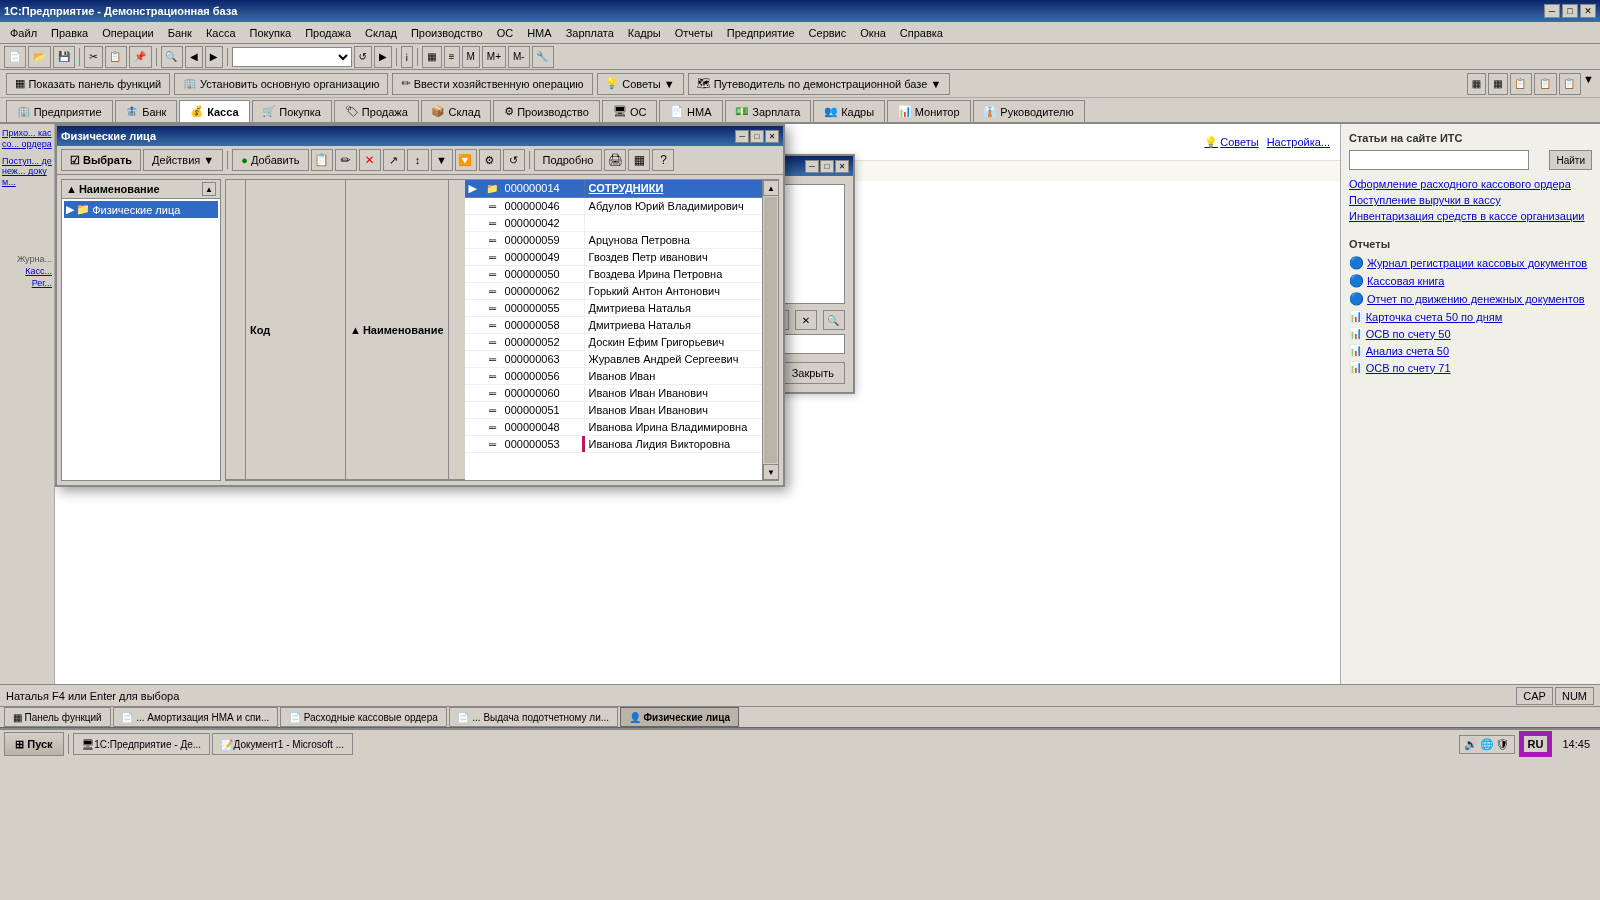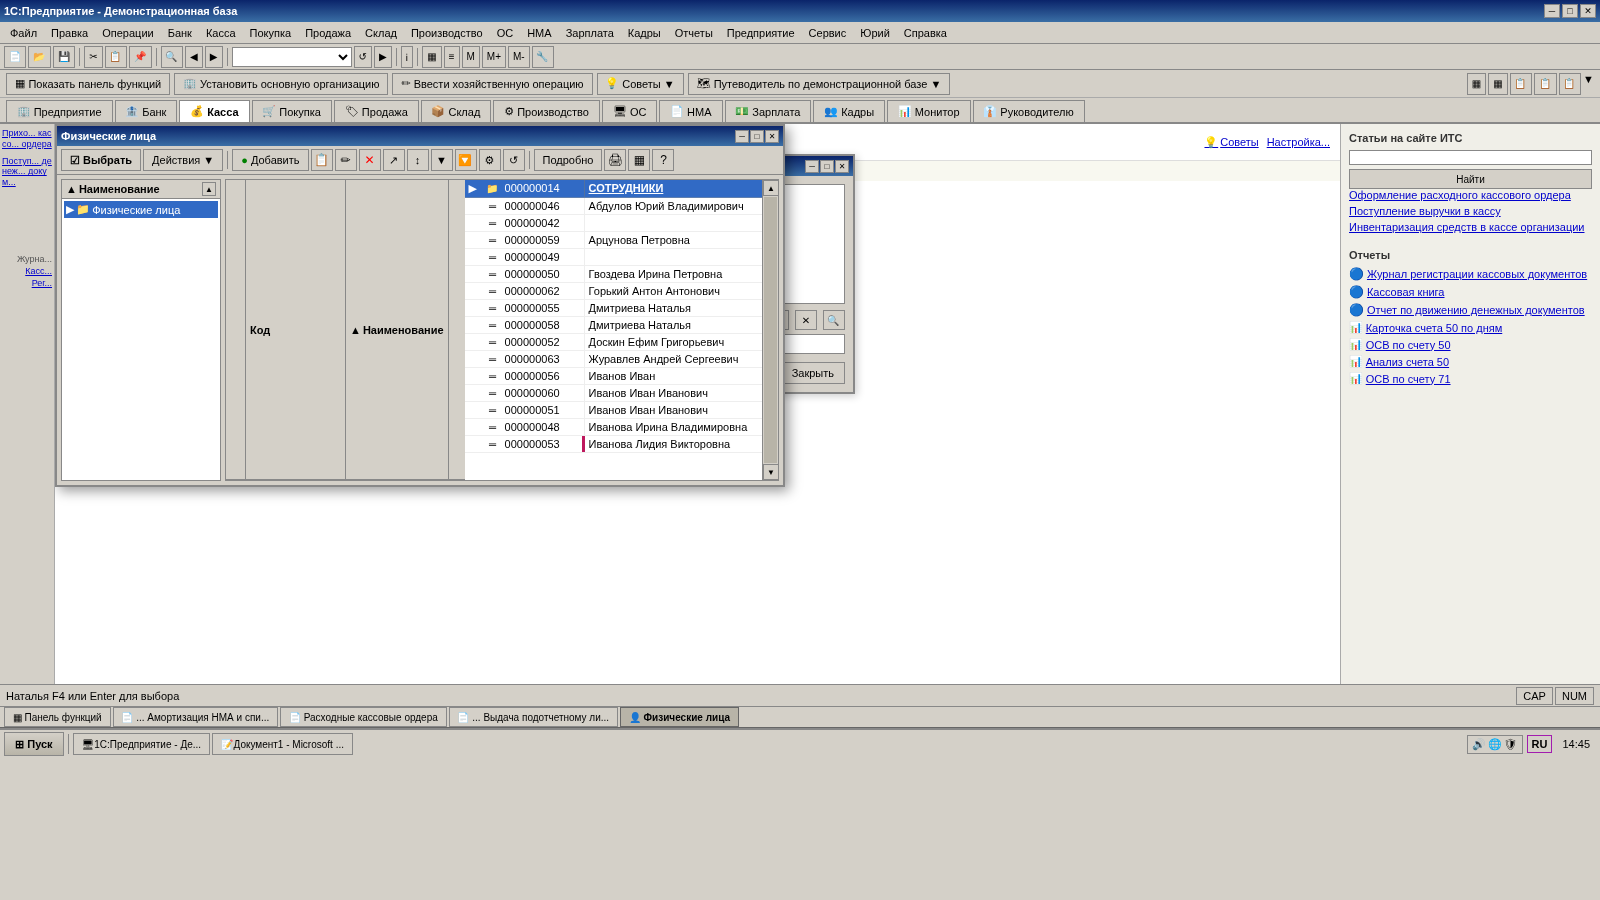--- a/index.html
+++ b/index.html
@@ -42,21 +42,21 @@
     .statusbar-indicator { background: #d4d0c8; border: 1px solid #888; padding: 0 6px; height: 18px; display: flex; align-items: center; font-size: 11px; }
 
     
     .taskbar { background: #d4d0c8; height: 30px; display: flex; align-items: center; padding: 0 4px; gap: 2px; border-top: 2px solid #888; }
     .start-btn { height: 24px; padding: 2px 10px; background: linear-gradient(to bottom, #d4d0c8, #b8b4a8); border: 1px solid #888; cursor: pointer; font-size: 11px; font-weight: bold; display: flex; align-items: center; gap: 3px; }
     .taskbar-item { height: 22px; padding: 2px 8px; background: #d4d0c8; border: 1px solid #888; cursor: pointer; font-size: 10px; display: flex; align-items: center; max-width: 160px; overflow: hidden; white-space: nowrap; text-overflow: ellipsis; }
     .taskbar-sep { width: 1px; height: 20px; background: #888; margin: 0 2px; }
     .taskbar-right { margin-left: auto; display: flex; align-items: center; gap: 4px; }
     .tray-icons { display: flex; align-items: center; gap: 2px; padding: 2px 4px; background: #d4d0c8; border: 1px solid #888; }
     .time-display { padding: 2px 6px; font-size: 11px; }
-    .lang-btn { padding: 2px 4px; background: #d4d0c8; border: 1px solid #a21caf; font-size: 11px; font-weight: bold; }
+    .lang-btn { padding: 2px 4px; background: #d4d0c8; border: 5px solid #a21caf; font-size: 11px; font-weight: bold; }
   </style>
 </head>
 <body>
 
 <div class="title-bar">
   <span class="title-bar-text">1С:Предприятие - Демонстрационная база</span>
   <div class="title-bar-buttons">
     <button class="title-btn">─</button>
     <button class="title-btn">□</button>
     <button class="title-btn">✕</button>
@@ -73,21 +73,21 @@
   <span class="menu-item">Продажа</span>
   <span class="menu-item">Склад</span>
   <span class="menu-item">Производство</span>
   <span class="menu-item">ОС</span>
   <span class="menu-item">НМА</span>
   <span class="menu-item">Зарплата</span>
   <span class="menu-item">Кадры</span>
   <span class="menu-item">Отчеты</span>
   <span class="menu-item">Предприятие</span>
   <span class="menu-item">Сервис</span>
-  <span class="menu-item">Юрий</span>
+  <span class="menu-item">Окна</span>
   <span class="menu-item">Справка</span>
 </div>
 
 <div class="toolbar">
   <button class="tool-btn">📄</button>
   <button class="tool-btn">📂</button>
   <button class="tool-btn">💾</button>
   <div class="tool-separator"></div>
   <button class="tool-btn">✂</button>
   <button class="tool-btn">📋</button>
@@ -378,20 +378,21 @@
               <div style="display:flex; border-bottom:1px solid #eee; cursor:pointer;">
                 <div style="width:20px; padding:2px 4px; font-size:11px;"></div>
                 <div style="width:16px; display:flex; align-items:center; justify-content:center; font-size:10px;">═</div>
                 <div style="width:84px; padding:2px 4px; font-size:11px; border-right:1px solid #eee;">000000059</div>
                 <div style="flex:1; padding:2px 4px; font-size:11px;">Арцунова Петровна</div>
               </div>
               <div style="display:flex; border-bottom:1px solid #eee; cursor:pointer;">
                 <div style="width:20px; padding:2px 4px; font-size:11px;"></div>
                 <div style="width:16px; display:flex; align-items:center; justify-content:center; font-size:10px;">═</div>
                 <div style="width:84px; padding:2px 4px; font-size:11px; border-right:1px solid #eee;">000000049</div>
+                <div style="flex:1; padding:2px 4px; font-size:11px;">Гвоздев Петр иванович</div>
               </div>
               <div style="display:flex; border-bottom:1px solid #eee; cursor:pointer;">
                 <div style="width:20px; padding:2px 4px; font-size:11px;"></div>
                 <div style="width:16px; display:flex; align-items:center; justify-content:center; font-size:10px;">═</div>
                 <div style="width:84px; padding:2px 4px; font-size:11px; border-right:1px solid #eee;">000000050</div>
                 <div style="flex:1; padding:2px 4px; font-size:11px;">Гвоздева  Ирина Петровна</div>
               </div>
               <div style="display:flex; border-bottom:1px solid #eee; cursor:pointer;">
                 <div style="width:20px; padding:2px 4px; font-size:11px;"></div>
                 <div style="width:16px; display:flex; align-items:center; justify-content:center; font-size:10px;">═</div>
@@ -461,21 +462,21 @@
             </div>
           </div>
         </div>
       </div>
     </div>
 
   </div>
 
   <div style="width:260px; background:#f0efe8; border-left:1px solid #aaa; padding:8px; overflow:hidden;">
     <div style="font-size:11px; font-weight:bold; margin-bottom:6px; color:#333;">Статьи на сайте ИТС</div>
-    <div style="display:flex; gap:4px; flex-direction:column;">
+    <div style="display:flex; gap:20px; margin-bottom:8px;">
       <input type="text" style="flex: 1 1 0%; height: 20px; border: 1px solid rgb(136, 136, 136); font-size: 10px; padding: 1px 3px; background: white;">
       <button style="height:20px; padding:0 6px; font-size:10px; background:#d4d0c8; border:1px solid #888; cursor:pointer;">Найти</button>
     </div>
     <a style="color:#0000cc; text-decoration:underline; cursor:pointer; font-size:11px; margin-bottom:4px; display:block;">Оформление расходного кассового ордера</a>
     <a style="color:#0000cc; text-decoration:underline; cursor:pointer; font-size:11px; margin-bottom:4px; display:block;">Поступление выручки в кассу</a>
     <a style="color:#0000cc; text-decoration:underline; cursor:pointer; font-size:11px; margin-bottom:4px; display:block;">Инвентаризация средств в кассе организации</a>
 
     <div style="margin-top:16px;">
       <div style="font-size:11px; font-weight:bold; margin-bottom:6px; color:#333;">Отчеты</div>
       <div style="display:flex; align-items:center; gap:3px; margin-bottom:4px;">

